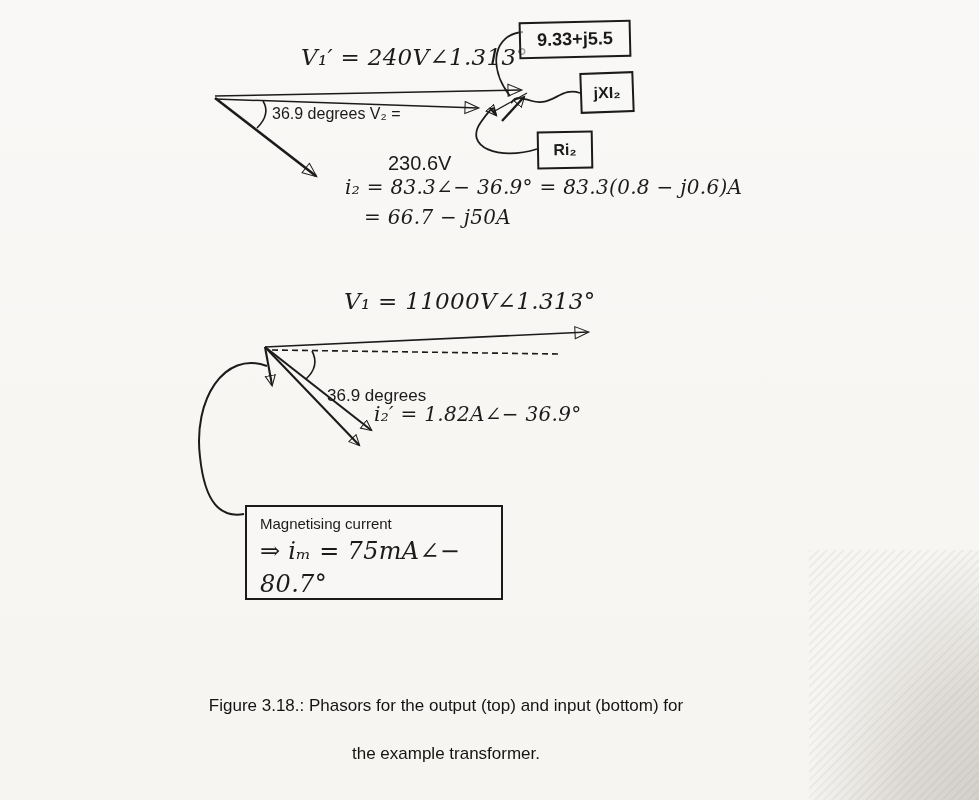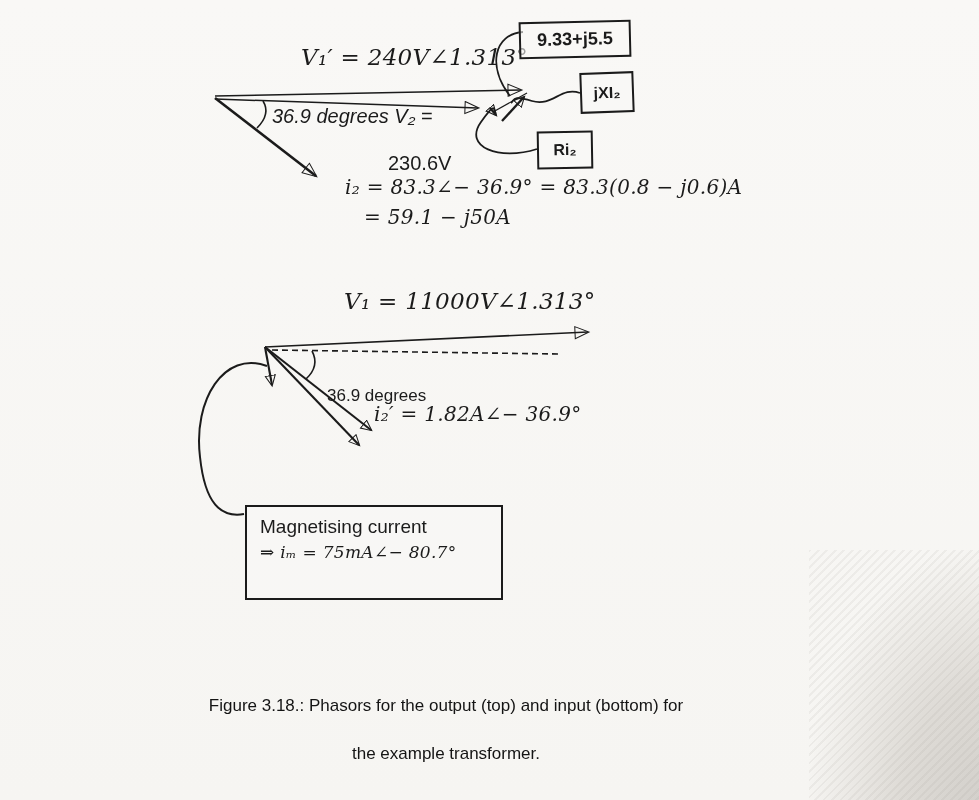--- a/index.html
+++ b/index.html
@@ -34,22 +34,22 @@
     font-weight:600;
   }
   .box-imp{left:519px;top:21px;width:108px;height:33px;font-size:18px;transform:rotate(-1.4deg);}
   .box-jx{left:580px;top:72px;width:50px;height:37px;font-size:16px;transform:rotate(-2deg);}
   .box-ri{left:537px;top:131px;width:52px;height:34px;font-size:16px;transform:rotate(-1deg);}
   .box-mag{
     left:245px;top:505px;width:258px;height:95px;
     display:block;padding:7px 0 0 13px;box-sizing:border-box;
     font-weight:400;
   }
-  .box-mag .l{font-size:19px;line-height:1.35;}
-  .box-mag .l3{font-size:17px;margin-top:1px;}
+  .box-mag .l{font-size:15px;line-height:1.35;}
+  .box-mag .l3{font-size:24px;margin-top:1px;}
   .cap{position:absolute;left:185px;width:522px;text-align:center;font-size:17px;color:#141414;}
 </style>
 </head>
 <body>
 
 <div class="page">
 
   <svg class="strokes" width="979" height="800" viewBox="0 0 979 800">
     <defs>
       <marker id="ah" markerUnits="userSpaceOnUse" markerWidth="18" markerHeight="16" refX="14" refY="7" orient="auto">
@@ -87,25 +87,25 @@
   <div class="box box-imp">
     <span>9.33+j5.5</span>
   </div>
   <div class="box box-jx">
     <span>jXI₂</span>
   </div>
   <div class="box box-ri">
     <span>Ri₂</span>
   </div>
 
-  <div class="t sans" style="left:272px;top:105px;font-size:20px;font-style:italic;">36.9 degrees V₂ =</div>
+  <div class="t sans" style="left:272px;top:105px;font-size:16px;">36.9 degrees V₂ =</div>
   <div class="t sans" style="left:388px;top:128px;font-size:20px;margin-top:24px;">230.6V</div>
 
   <div class="t math" style="left:345px;top:175px;font-size:20px;">i₂ = 83.3∠− 36.9° = 83.3(0.8 − j0.6)A</div>
-  <div class="t math" style="left:364px;top:205px;font-size:20px;">= 59.1 − j50A</div>
+  <div class="t math" style="left:364px;top:205px;font-size:20px;">= 66.7 − j50A</div>
 
   <div class="t math" style="left:344px;top:288px;font-size:23px;">V₁ = 11000V∠1.313°</div>
 
   <div class="t sans" style="left:327px;top:356px;font-size:17px;margin-top:30px;">36.9 degrees</div>
 
   <div class="t math" style="left:374px;top:402px;font-size:20px;">i₂′ = 1.82A∠− 36.9°</div>
 
   <div class="box box-mag">
     <div class="l">Magnetising current</div>
     <div class="l l3 math">⇒ iₘ = 75mA∠− 80.7°</div>

